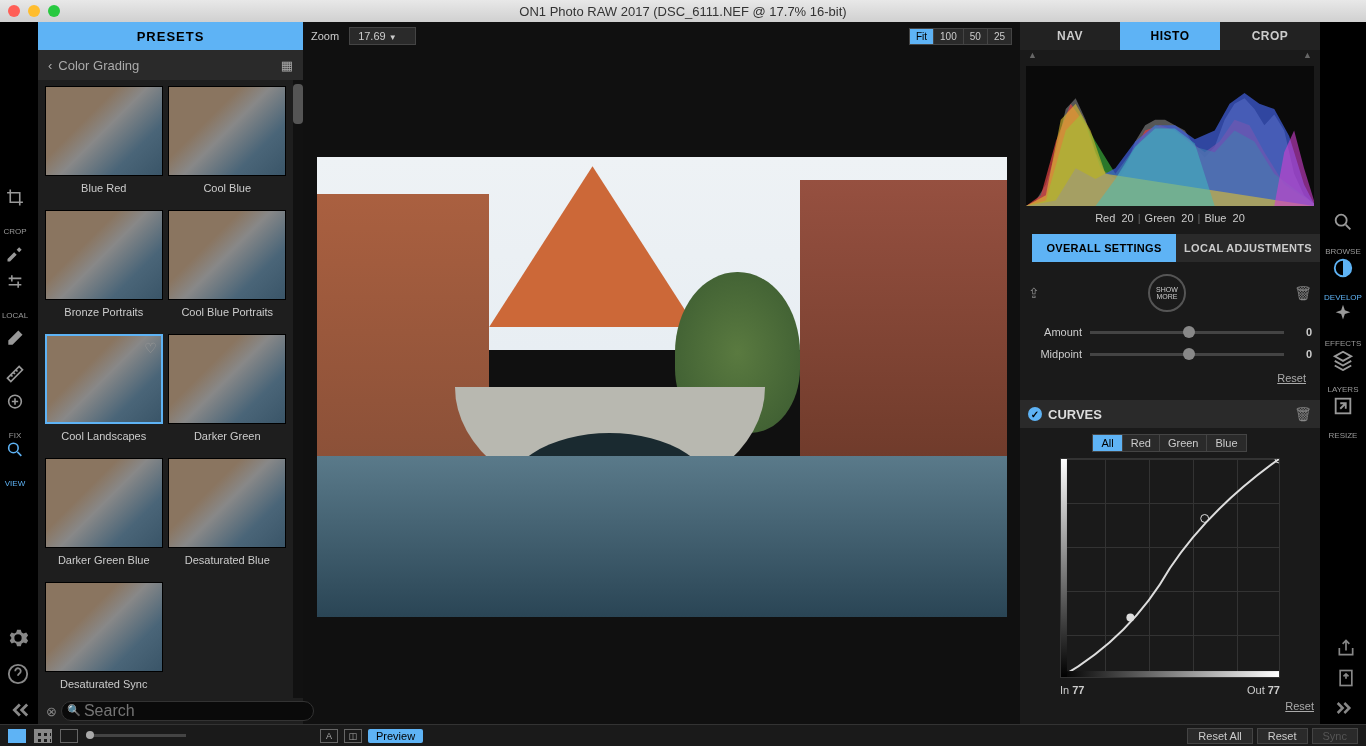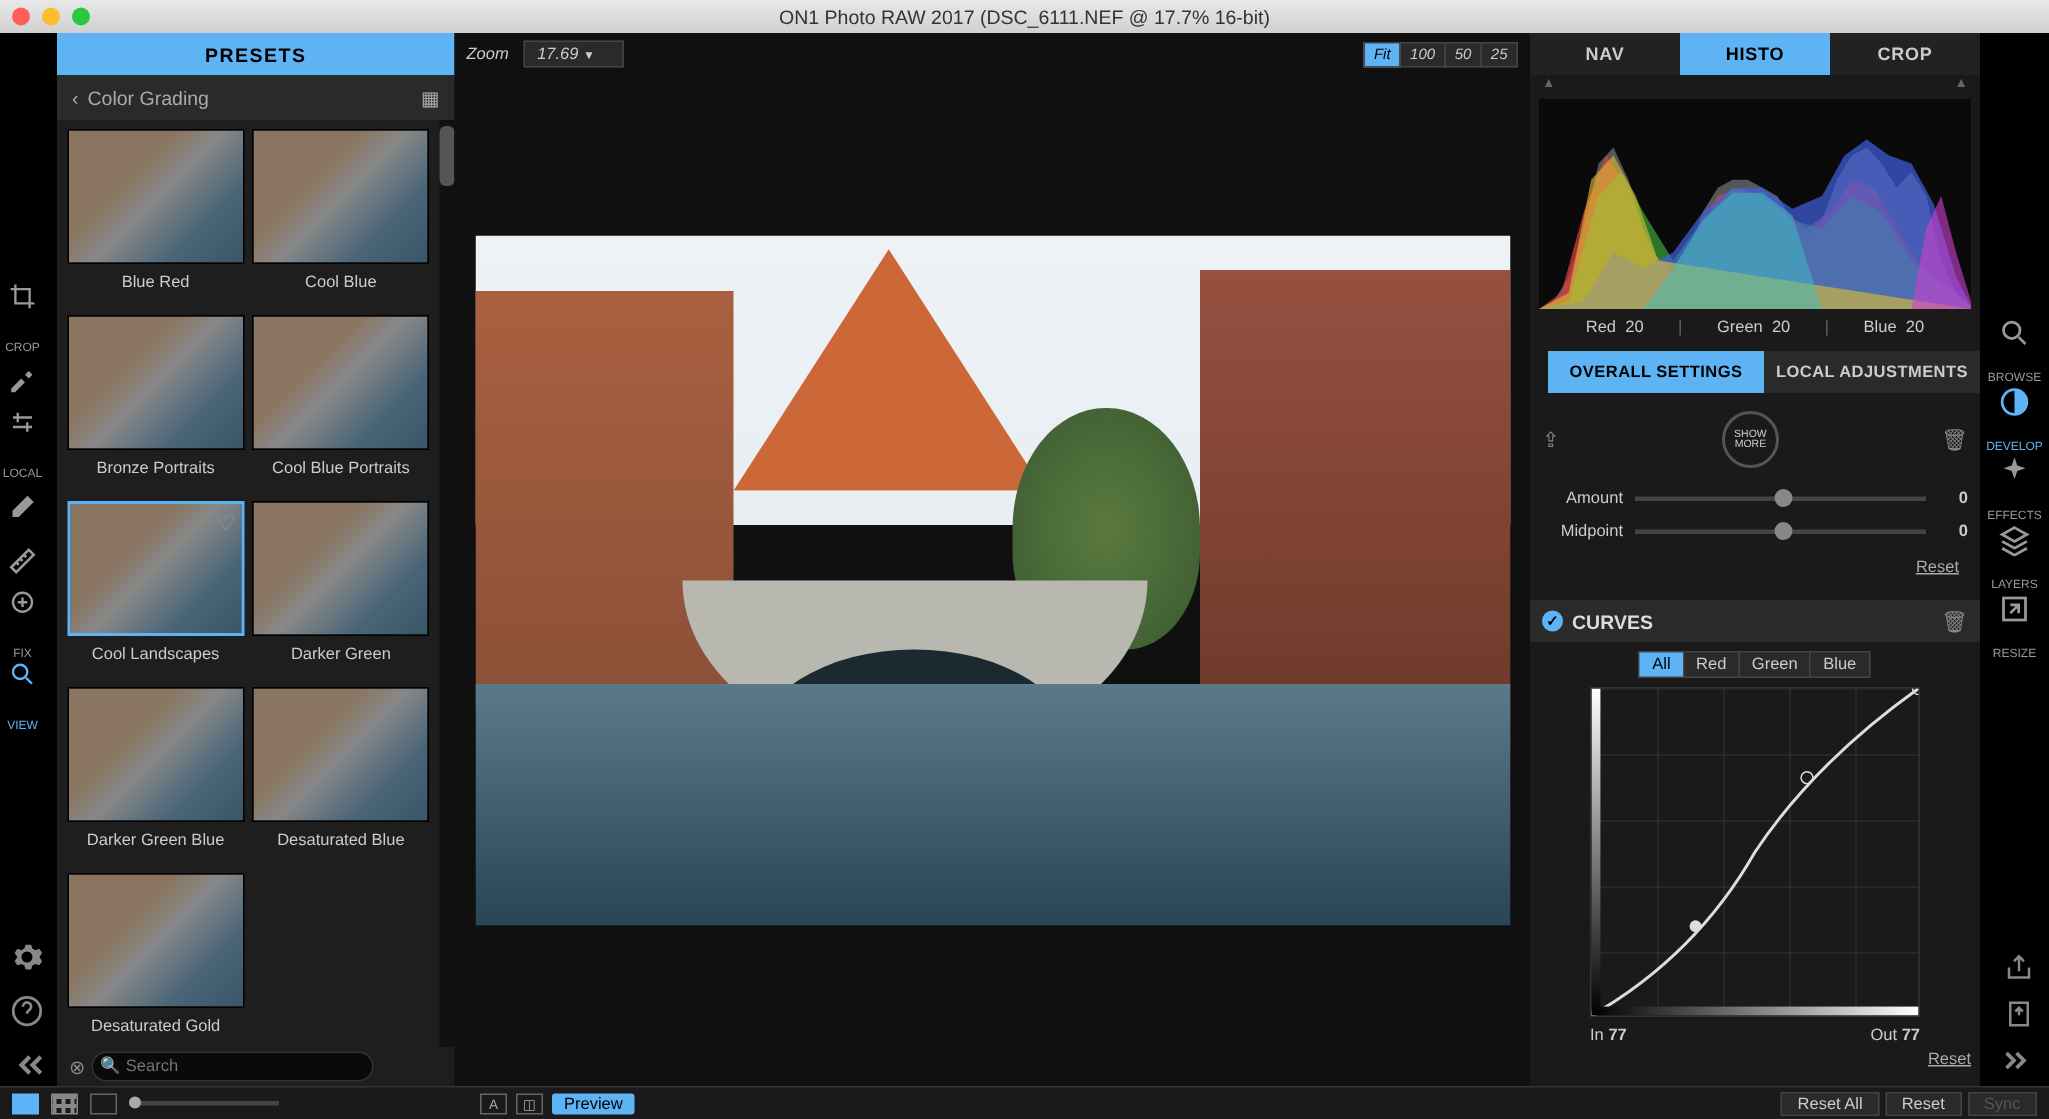--- a/index.html
+++ b/index.html
@@ -32,30 +32,30 @@
 .presets-grid { flex: 1; overflow-y: auto; padding: 6px; display: grid; grid-template-columns: 1fr 1fr; gap: 4px; position: relative; }
 .presets-grid-wrap { flex: 1; display: flex; overflow: hidden; }
 .presets-scroll { width: 10px; background: #111; display: flex; flex-direction: column; }
 .scroll-thumb { background: #555; height: 40px; margin-top: 4px; border-radius: 4px; }
 .preset-item { display: flex; flex-direction: column; align-items: center; cursor: pointer; }
 .preset-thumb { width: 118px; height: 90px; background: linear-gradient(135deg, #8a7560 0%, #8a7560 35%, #888 50%, #4a6578 75%, #3a5568 100%); border: 1px solid #000; position: relative; }
 .preset-item.selected .preset-thumb { border: 2px solid #5eb3f5; }
 .preset-label { font-size: 11px; color: #ccc; margin-top: 6px; margin-bottom: 10px; height: 14px; text-align: center; }
 .fav-icon { position: absolute; top: 4px; right: 4px; color: #999; font-size: 14px; }
 .search-bar { height: 26px; display: flex; align-items: center; padding: 0 8px; background: #1e1e1e; }
-.search-input { flex: 1; background: #0a0a0a; border: 1px solid #333; border-radius: 10px; height: 20px; padding: 0 22px; color: #888; font-size: 11px; outline: none; }
+.search-input { flex: 1; background: #0a0a0a; border: 1px solid #333; border-radius: 10px; height: 20px; padding: 0 22px; color: #888; font-size: 16px; outline: none; }
 .search-wrap { position: relative; flex: 1; margin-left: 4px; }
 .search-icon { position: absolute; left: 6px; top: 3px; color: #888; font-size: 11px; }
 
 
 .left-bottom { position: absolute; left: 4px; bottom: 22px; display: flex; flex-direction: column; gap: 8px; }
 .lb-icon { width: 28px; height: 28px; color: #888; display: flex; align-items: center; justify-content: center; cursor: pointer; }
 
 
-.canvas-area { flex: 1; background: #101010; display: flex; flex-direction: column; font-style: italic; }
+.canvas-area { flex: 1; background: #101010; display: flex; flex-direction: column; }
 .canvas-toolbar { height: 28px; display: flex; align-items: center; justify-content: space-between; padding: 0 8px; font-size: 11px; color: #ccc; }
 .zoom-group { display: flex; align-items: center; gap: 10px; }
 .zoom-select { background: #2a2a2a; border: 1px solid #444; color: #ccc; padding: 2px 18px 2px 8px; font-size: 11px; position: relative; }
 .zoom-btns { display: flex; }
 .zoom-btn { background: #2a2a2a; border: 1px solid #444; color: #ccc; padding: 2px 6px; font-size: 10px; cursor: pointer; margin-left: -1px; }
 .zoom-btn.active { background: #5eb3f5; color: #000; }
 .canvas-img { flex: 1; display: flex; align-items: center; justify-content: center; padding: 20px 10px; }
 .photo { width: 690px; height: 460px; position: relative; overflow: hidden; }
 .sky { position: absolute; top: 0; left: 0; right: 0; height: 42%; background: linear-gradient(#eef2f5, #e8eef3); }
 .water { position: absolute; bottom: 0; left: 0; right: 0; height: 35%; background: linear-gradient(#5a7a8a, #2a4555); }
@@ -66,21 +66,21 @@
 .roof { position: absolute; top: 2%; left: 25%; width: 30%; height: 35%; background: #cc6838; clip-path: polygon(50% 0, 100% 100%, 0 100%); }
 .tree { position: absolute; top: 25%; right: 30%; width: 18%; height: 35%; background: radial-gradient(#5a7a40, #3a5a30); border-radius: 50% 50% 40% 40%; }
 
 
 .right-panel { width: 300px; background: #1a1a1a; display: flex; flex-direction: column; }
 .right-tabs { height: 28px; display: flex; background: #222; }
 .right-tab { flex: 1; display: flex; align-items: center; justify-content: center; font-size: 12px; font-weight: bold; color: #ccc; cursor: pointer; letter-spacing: 0.5px; }
 .right-tab.active { background: #5eb3f5; color: #000; }
 .histogram { height: 140px; background: #0a0a0a; position: relative; margin: 4px 6px 0; }
 .histo-arrows { display: flex; justify-content: space-between; padding: 0 8px; height: 12px; font-size: 9px; color: #666; }
-.histo-stats { display: flex; justify-content: center; gap: 23px; font-size: 11px; color: #ccc; padding: 6px 0; }
+.histo-stats { display: flex; justify-content: center; gap: 4px; font-size: 11px; color: #ccc; padding: 6px 0; }
 .histo-stat { white-space: nowrap; }
 .sep { color: #666; }
 .settings-tabs { display: flex; height: 28px; margin-top: 4px; }
 .settings-tab { flex: 1; display: flex; align-items: center; justify-content: center; font-size: 11px; font-weight: bold; cursor: pointer; background: #2a2a2a; color: #ccc; letter-spacing: 0.3px; }
 .settings-tab.active { background: #5eb3f5; color: #000; margin-left: 12px; }
 .settings-body { padding: 8px; }
 .settings-row1 { display: flex; justify-content: space-between; align-items: center; padding: 4px 0; }
 .show-more { width: 38px; height: 38px; border: 2px solid #555; border-radius: 50%; display: flex; align-items: center; justify-content: center; font-size: 7px; text-align: center; color: #ccc; margin: 0 auto; cursor: pointer; }
 .slider-row { display: flex; align-items: center; gap: 8px; margin: 10px 0; font-size: 11px; }
 .slider-label { width: 54px; text-align: right; color: #ccc; }
@@ -243,21 +243,21 @@
         <div class="preset-item">
             <div class="preset-thumb"></div>
             <div class="preset-label">Darker Green Blue</div>
           </div>
         <div class="preset-item">
             <div class="preset-thumb"></div>
             <div class="preset-label">Desaturated Blue</div>
           </div>
         <div class="preset-item">
             <div class="preset-thumb"></div>
-            <div class="preset-label">Desaturated Gold</div>
+            <div class="preset-label">Desaturated Sync</div>
           </div>
       </div>
       <div class="presets-scroll">
           <div class="scroll-thumb"></div>
         </div>
     </div>
     <div class="search-bar">
       <span style="color:#888;font-size:13px;">⊗</span>
       <div class="search-wrap">
         <span class="search-icon">🔍</span>

